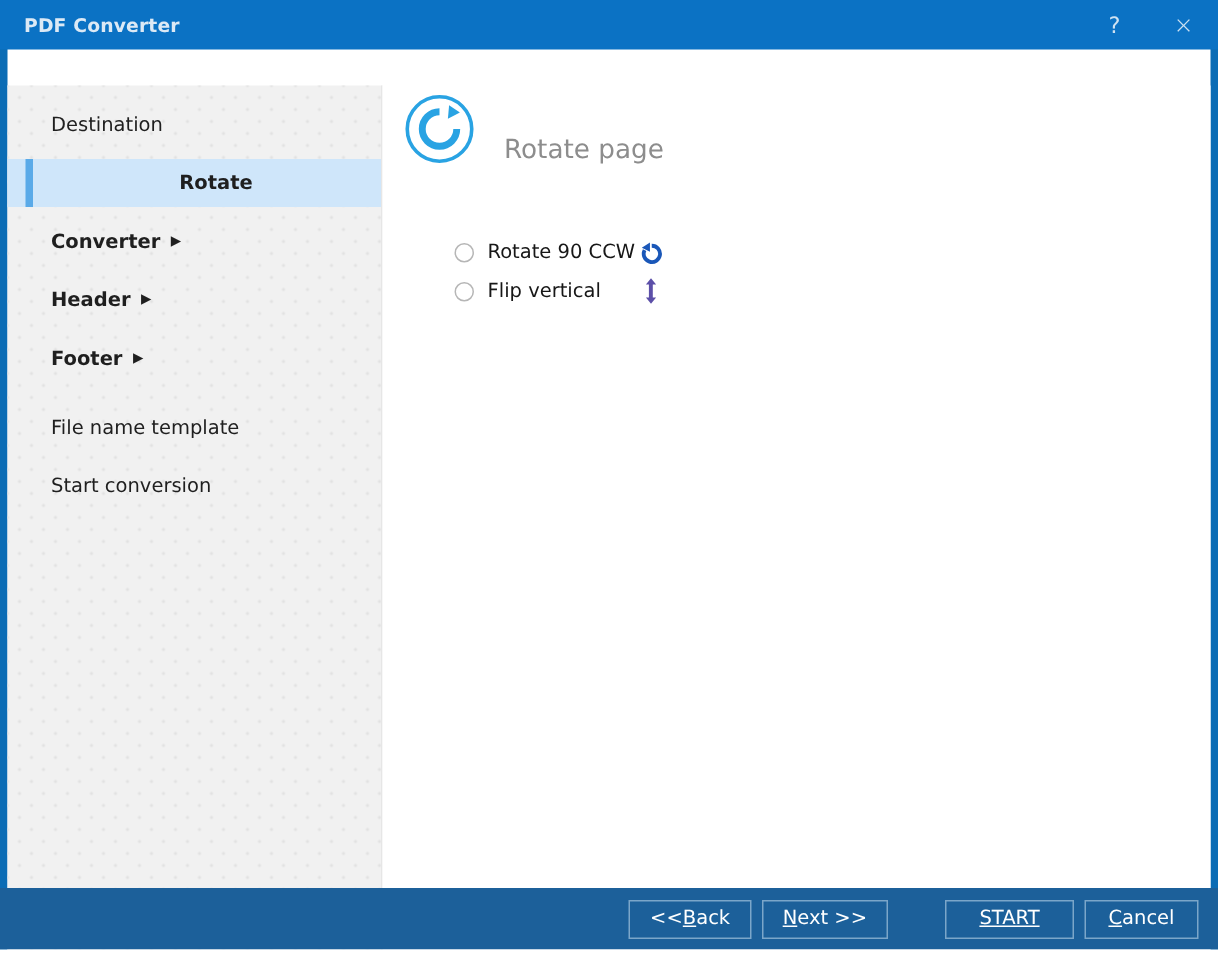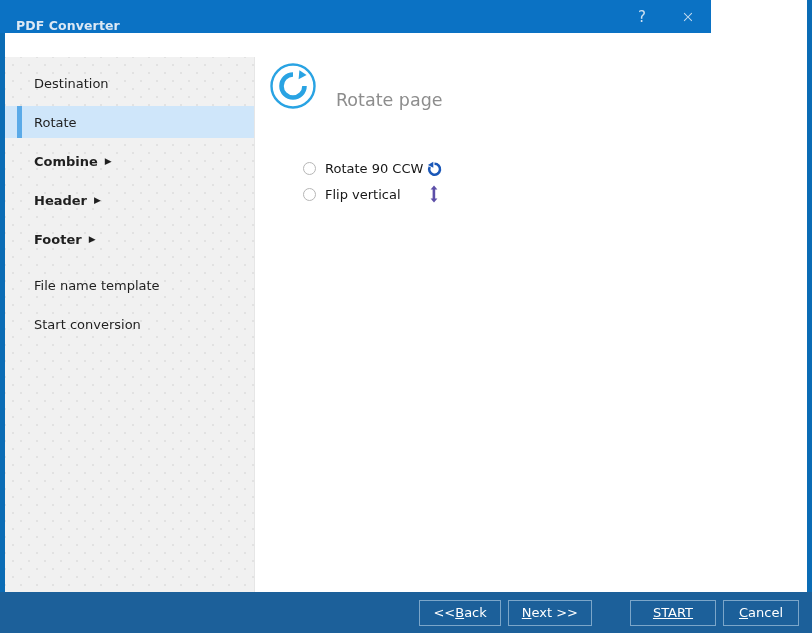--- a/index.html
+++ b/index.html
@@ -26,25 +26,25 @@
     border-bottom: 5px solid #0b6cb5;
     display: flex;
     flex-direction: column;
   }
 
   
   #titlebar {
     position: absolute;
     left: -5px;
     top: 0;
-    width: 711px;
+    width: 812px;
     height: 33px;
     background: #0b72c4;
     display: flex;
-    align-items: flex-end;
+    align-items: center;
     box-sizing: border-box;
   }
   #title-text {
     margin-left: 16px;
     color: #dce9f5;
     font-size: 12.5px;
     font-weight: bold;
     letter-spacing: 0.1px;
     white-space: nowrap;
   }
@@ -102,21 +102,22 @@
     align-items: center;
     padding-left: 29px;
     font-size: 13px;
     color: #1f1f1f;
     cursor: default;
     box-sizing: border-box;
   }
   .nav-item.bold { font-weight: bold; }
   .nav-item.selected {
     background: #cfe6fa;
-    font-weight: normal;
+    font-weight: bold;
+    justify-content: center;
   }
   .nav-item.selected::before {
     content: "";
     position: absolute;
     left: 12px;
     top: 0;
     bottom: 0;
     width: 5px;
     background: #5aaae8;
   }
@@ -278,21 +279,21 @@
     <div id="sidebar">
       <div class="nav-item">
         <span class="nav-label">Destination</span>
       </div>
       <div class="nav-spacer"></div>
       <div class="nav-item selected bold">
         <span class="nav-label">Rotate</span>
       </div>
       <div class="nav-spacer"></div>
       <div class="nav-item bold">
-        <span class="nav-label">Combine</span>
+        <span class="nav-label">Converter</span>
         <span class="nav-arrow">▶</span>
       </div>
       <div class="nav-spacer"></div>
       <div class="nav-item bold">
         <span class="nav-label">Header</span>
         <span class="nav-arrow">▶</span>
       </div>
       <div class="nav-spacer"></div>
       <div class="nav-item bold">
         <span class="nav-label">Footer</span>

